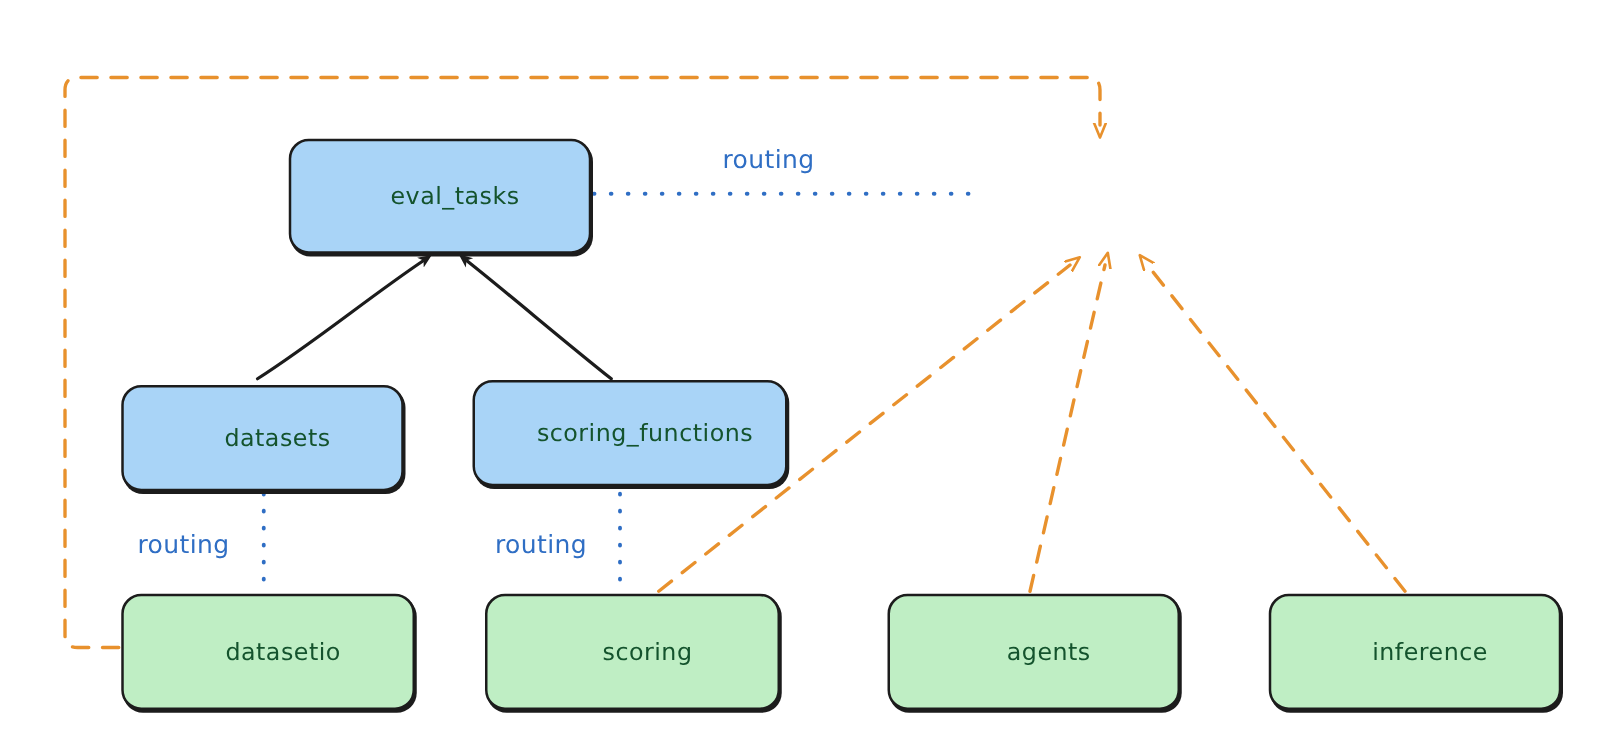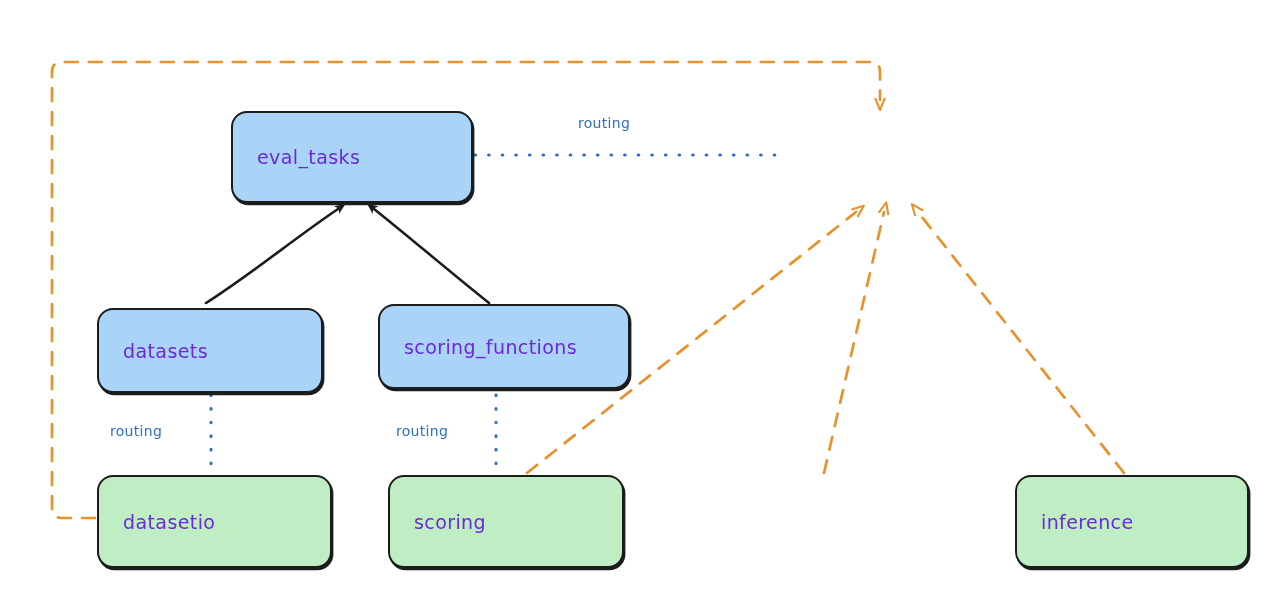--- a/index.html
+++ b/index.html
@@ -25,24 +25,24 @@
     left: 0;
     top: 0;
     width: 1280px;
     height: 596px;
   }
   .node {
     position: absolute;
     box-sizing: border-box;
     display: flex;
     align-items: center;
-    justify-content: flex-start;
+    justify-content: center;
     border: 2.6px solid #1c1c1c;
     border-radius: 16px;
-    color: #6d28d9;
+    color: #14532d;
     font-family: "DejaVu Sans", sans-serif;
     font-size: 19px;
     letter-spacing: 0.4px;
     z-index: 3;
     box-shadow: 1.4px 2.2px 0 0 #1c1c1c;
     padding-left: 24px;
   }
   .node.api {
     background: #a9d4f7;
   }
@@ -50,21 +50,21 @@
     background: #bfeec4;
   }
   .node-label {
     pointer-events: none;
     white-space: nowrap;
   }
   .edge-label {
     position: absolute;
     color: #2f6ec4;
     font-family: "DejaVu Sans", sans-serif;
-    font-size: 14px;
+    font-size: 20px;
     letter-spacing: 0.3px;
     z-index: 4;
     white-space: nowrap;
   }
 </style>
 </head>
 <body>
 
 <div id="canvas">
 
@@ -129,20 +129,23 @@
   </div>
 
   <div class="node provider" style="left:97px; top:475px; width:235px; height:93px;">
     <span class="node-label">datasetio</span>
   </div>
 
   <div class="node provider" style="left:388px; top:475px; width:236px; height:93px;">
     <span class="node-label">scoring</span>
   </div>
 
+  <div class="node provider" style="left:710px; top:475px; width:234px; height:93px;">
+    <span class="node-label">agents</span>
+  </div>
 
   <div class="node provider" style="left:1015px; top:475px; width:234px; height:93px;">
     <span class="node-label">inference</span>
   </div>
 
   <div class="edge-label" style="left:578px; top:115px;">routing</div>
 
   <div class="edge-label" style="left:110px; top:423px;">routing</div>
 
   <div class="edge-label" style="left:396px; top:423px;">routing</div>

